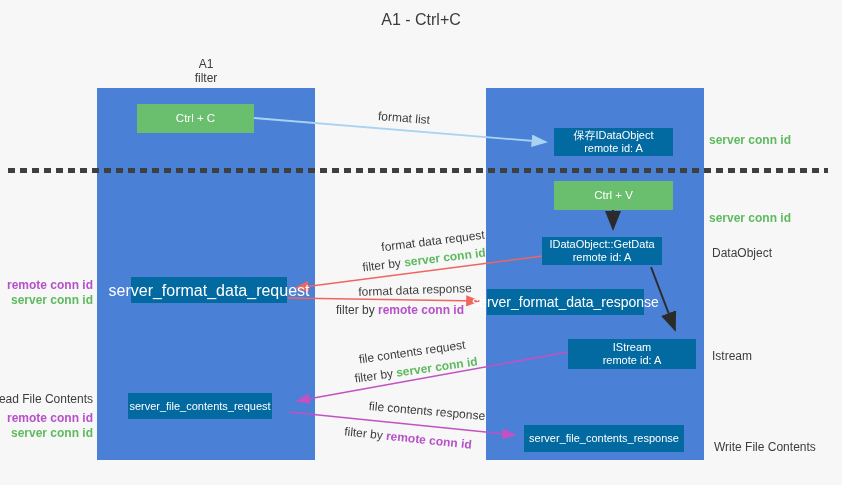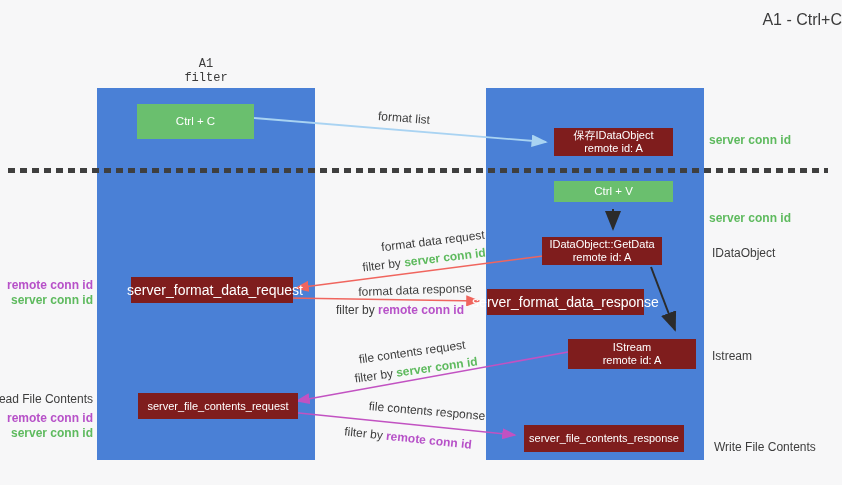--- a/index.html
+++ b/index.html
@@ -5,41 +5,41 @@
   html,body { margin:0; padding:0; }
   .canvas {
     position:relative; width:842px; height:485px;
     background:#f7f7f8;
     font-family:"Liberation Sans", sans-serif;
     overflow:hidden;
     color:#3b3b3b;
   }
   .title {
     position:absolute; top:9px; left:0; width:842px;
-    text-align:right; font-size:16px; line-height:22px; color:#3b3b3b;
+    text-align:center; font-size:16px; line-height:22px; color:#3b3b3b;
   }
   .lane-header {
     position:absolute; top:57px; width:218px;
     text-align:center; font-size:12px; line-height:14px; color:#3b3b3b;
   }
   .lane {
     position:absolute; top:88px; width:218px; height:372px;
     background:#4a80d6;
   }
   .dotted {
     position:absolute; left:8px; top:168px; width:820px; height:5px;
     background:repeating-linear-gradient(90deg,#3f3f3f 0 7px,transparent 7px 12px);
   }
   .node {
     position:absolute; display:flex; flex-direction:column;
     justify-content:center; align-items:center;
     color:#ffffff; text-align:center; font-size:11.5px; line-height:13px;
     white-space:nowrap;
   }
-  .node.orange { background:#7f1d1d; }
+  .node.orange { background:#0369a1; }
   .node.green  { background:#6abf6e; }
   .arrows { position:absolute; left:0; top:0; pointer-events:none; }
   .s-blue   { stroke:#a9d3f2; stroke-width:1.8; }
   .s-red    { stroke:#f0655e; stroke-width:1.6; }
   .s-purple { stroke:#c252c2; stroke-width:1.6; }
   .s-black  { stroke:#2b2b2b; stroke-width:2; }
   .arrow-label {
     position:absolute; font-size:12px; color:#3d3d3d; white-space:nowrap;
     transform:translate(-50%,-50%) rotate(var(--r,0deg));
   }
@@ -56,21 +56,21 @@
 </style>
 </head>
 <body>
 
 <div class="canvas">
 
   <div class="title">
     <div>A1 - Ctrl+C</div>
   </div>
 
-  <div class="lane-header" style="left:97px;font-family:Liberation Mono, monospace;">
+  <div class="lane-header" style="left:97px;">
     <div>A1</div>
     <div>filter</div>
   </div>
   <div class="lane-header" style="left:486px;">
   </div>
 
   <div class="lane" style="left:97px;"></div>
   <div class="lane" style="left:486px;"></div>
 
   <div class="dotted"></div>
@@ -92,52 +92,52 @@
     </defs>
     <line class="s-blue" x1="254" y1="118" x2="546" y2="142" marker-end="url(#ah-blue)"></line>
     <line class="s-black" x1="613" y1="209" x2="613" y2="229" marker-end="url(#ah-black)"></line>
     <line class="s-black" x1="651" y1="267" x2="675" y2="330" marker-end="url(#ah-black)"></line>
     <line class="s-red" x1="551" y1="255" x2="296" y2="288" marker-end="url(#ah-red)"></line>
     <line class="s-red" x1="288" y1="298" x2="479" y2="301" marker-end="url(#ah-red)"></line>
     <line class="s-purple" x1="568" y1="352" x2="297" y2="401" marker-end="url(#ah-purple)"></line>
     <line class="s-purple" x1="289" y1="412" x2="515" y2="435" marker-end="url(#ah-purple)"></line>
   </svg>
 
-  <div class="node green" style="left:137px;top:104px;width:117px;height:35px;">
+  <div class="node green" style="left:137px;top:104px;width:117px;height:29px;">
     <div>Ctrl + C</div>
   </div>
 
   <div class="node orange" style="left:554px;top:128px;width:119px;height:28px;font-size:11px;">
     <div>保存IDataObject</div>
     <div>remote id: A</div>
   </div>
 
-  <div class="node green" style="left:554px;top:181px;width:119px;height:21px;">
+  <div class="node green" style="left:554px;top:181px;width:119px;height:29px;">
     <div>Ctrl + V</div>
   </div>
 
   <div class="node orange" style="left:542px;top:237px;width:120px;height:28px;font-size:11px;">
     <div>IDataObject::GetData</div>
     <div>remote id: A</div>
   </div>
 
-  <div class="node orange" style="left:131px;top:277px;width:156px;height:26px;font-size:14px;padding-left:6px;">
+  <div class="node orange" style="left:131px;top:277px;width:156px;height:26px;font-size:16px;">
     <div>server_format_data_request</div>
   </div>
 
   <div class="node orange" style="left:487px;top:289px;width:157px;height:26px;font-size:14px;">
     <div>server_format_data_response</div>
   </div>
 
   <div class="node orange" style="left:568px;top:339px;width:128px;height:30px;font-size:11px;">
     <div>IStream</div>
     <div>remote id: A</div>
   </div>
 
-  <div class="node orange" style="left:138px;top:393px;width:160px;height:26px;font-size:11px;">
+  <div class="node orange" style="left:128px;top:393px;width:144px;height:26px;font-size:11px;">
     <div>server_file_contents_request</div>
   </div>
 
   <div class="node orange" style="left:524px;top:425px;width:160px;height:27px;font-size:11px;">
     <div>server_file_contents_response</div>
   </div>
 
   <div class="arrow-label" style="left:404px;top:118px;--r:4.5deg;">format list</div>
 
   <div class="arrow-label" style="left:433px;top:241px;--r:-7deg;">format data request</div>
@@ -155,21 +155,21 @@
     <span>filter by </span><span class="k-green">server conn id</span>
   </div>
 
   <div class="arrow-label" style="left:427px;top:411px;--r:5deg;">file contents response</div>
   <div class="arrow-label" style="left:408px;top:438px;--r:6deg;">
     <span>filter by </span><span class="k-purple">remote conn id</span>
   </div>
 
   <div class="side-r lbl-green" style="left:709px;top:133px;">server conn id</div>
   <div class="side-r lbl-green" style="left:709px;top:211px;">server conn id</div>
-  <div class="side-r lbl-dark" style="left:712px;top:246px;">IDataObject</div>
+  <div class="side-r lbl-dark" style="left:712px;top:246px;">DataObject</div>
   <div class="side-r lbl-dark" style="left:712px;top:349px;">Istream</div>
   <div class="side-r lbl-dark" style="left:714px;top:440px;">Write File Contents</div>
 
   <div class="side-l" style="top:278px;">
     <div class="lbl-purple">remote conn id</div>
     <div class="lbl-green">server conn id</div>
   </div>
   <div class="side-l lbl-dark" style="top:392px;">
     <div>Read File Contents</div>
   </div>

